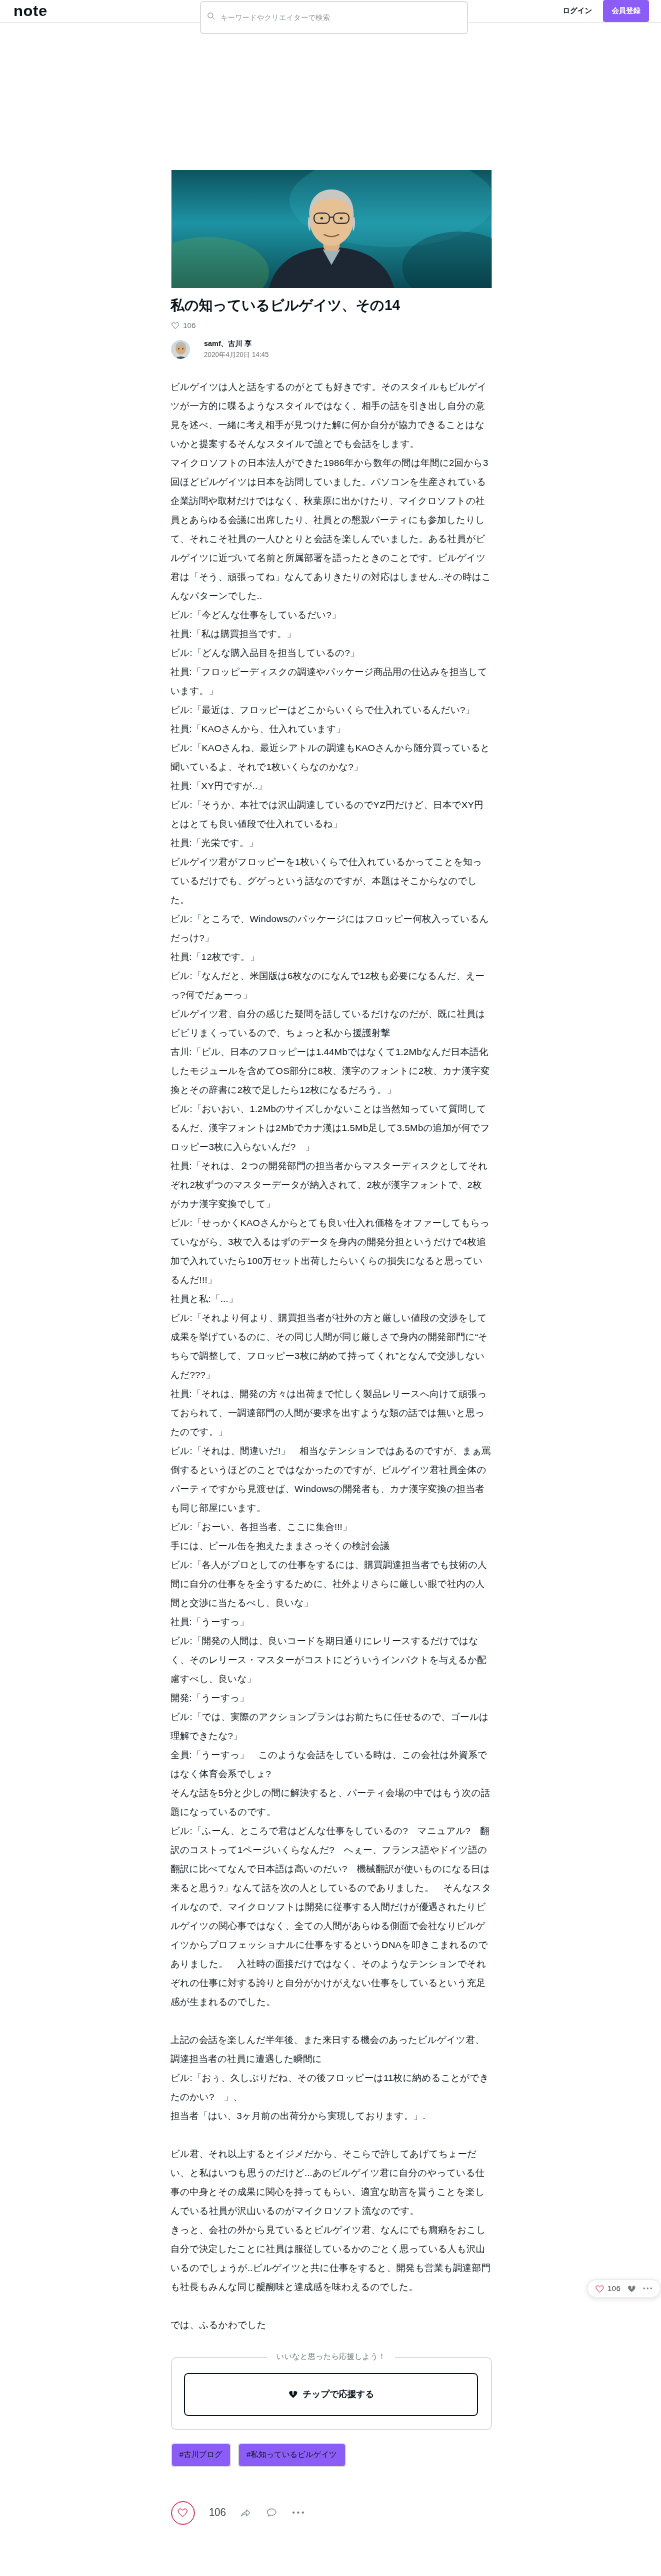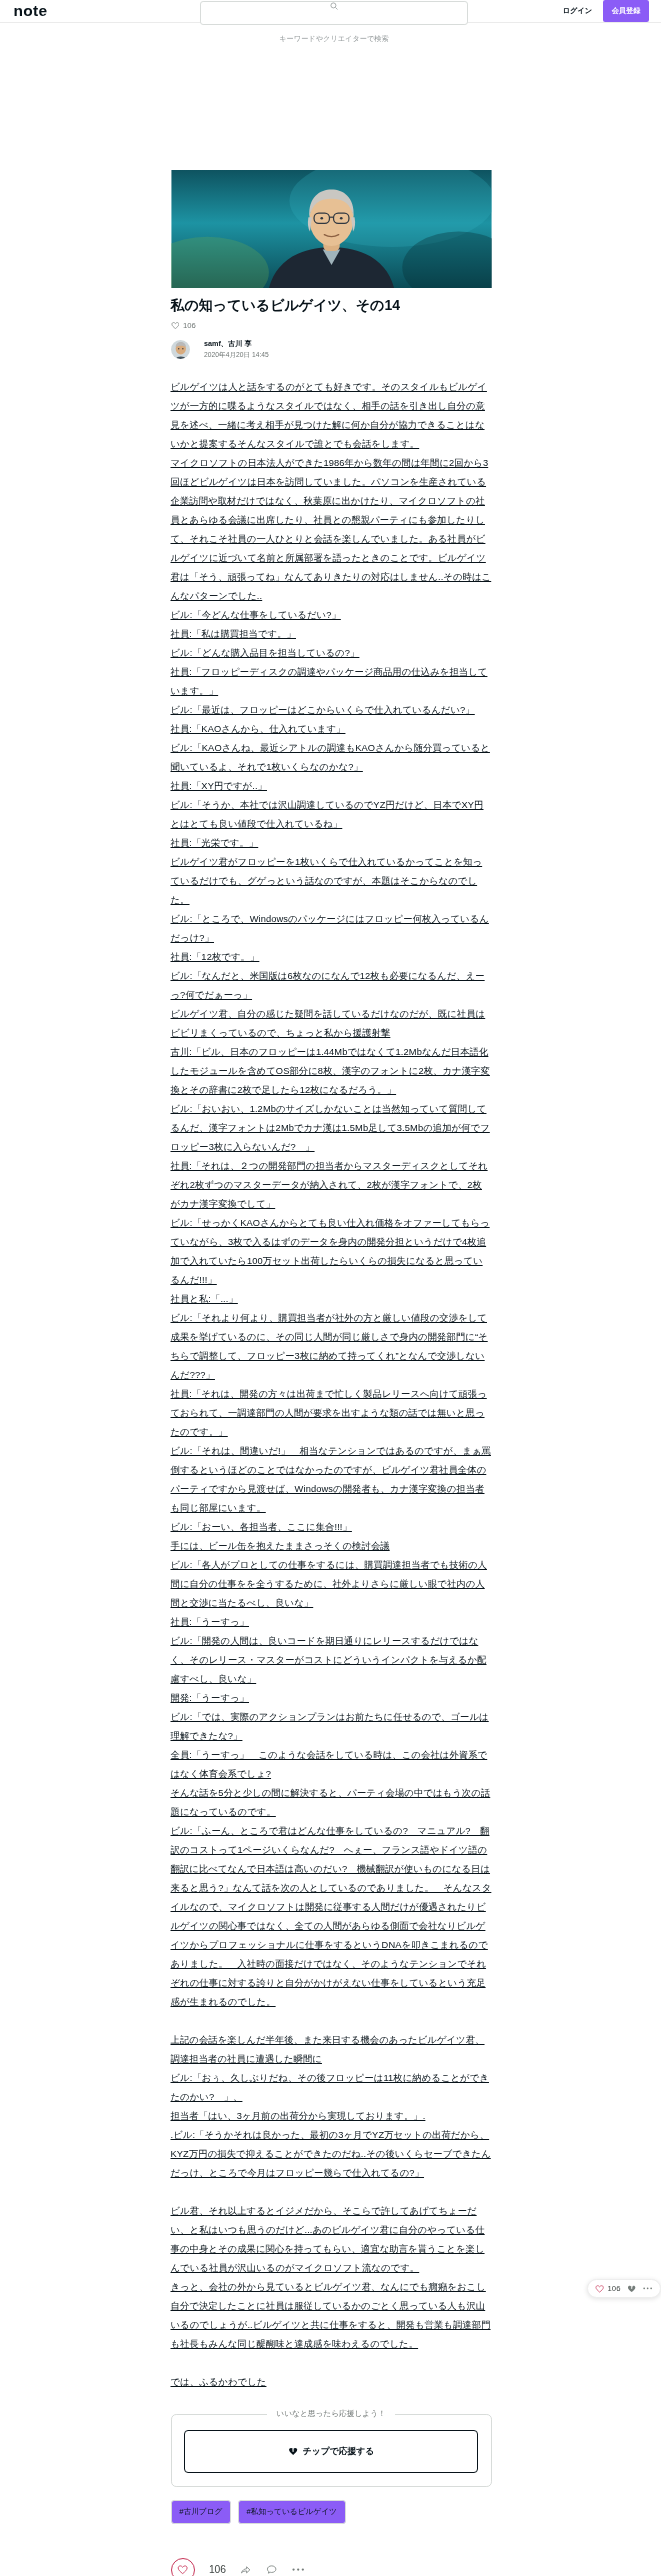--- a/index.html
+++ b/index.html
@@ -6,40 +6,40 @@
   html,body { margin:0; padding:0; }
   body {
     width:662px; background:#fff; color:#08131a;
     font-family:"Liberation Sans","DejaVu Sans",sans-serif;
   }
   .page { position:relative; width:662px; height:3091px; overflow:hidden; background:#fff; }
 
   
   .nav { height:23px; border-bottom:0.5px solid #ebebeb; display:flex; align-items:center; padding:0 13.4px; position:relative; }
   .logo { font-size:15.5px; font-weight:800; letter-spacing:0.3px; cursor:pointer;text-align:center; }
-  .search { position:absolute; left:200px; top:1px; width:268px; height:24px; border:0.5px solid #d8dcda; border-radius:3.1px;
-            display:flex; align-items:center; gap:22px; padding:0 6.2px; color:#93999a; font-size:7.2px; background:#fff;flex-direction:column; }
+  .search { position:absolute; left:200px; top:1px; width:268px; height:33px; border:0.5px solid #d8dcda; border-radius:3.1px;
+            display:flex; align-items:center; gap:5px; padding:0 6.2px; color:#93999a; font-size:7.2px; background:#fff; }
   .search svg { flex:0 0 auto; }
   .nav-right { margin-left:auto; display:flex; align-items:center; gap:11.3px; }
   .login { font-size:7.2px; font-weight:700; cursor:pointer; }
   .signup { background:#8b5cf6; color:#fff; font-size:7.2px; font-weight:700; padding:5.7px 8.2px; border-radius:2.1px; cursor:pointer; }
 
   
   .container { width:321px; margin:0 auto; }
   .hero { margin-top:147px; width:321px; height:118px; }
   .hero svg { display:block; }
   h1.title { font-size:14px; font-weight:700; margin:8.2px 0 0; line-height:18.5px; }
   .like-row { margin-top:6.2px; display:flex; align-items:center; gap:3.6px; color:#6e7573; font-size:7.7px; }
   .author-row { margin-top:8.2px; display:flex; gap:14px; align-items:center; }
   .avatar-sm { width:19.6px; height:19.6px; border-radius:50%; overflow:hidden; flex:0 0 auto; }
   .author-name { font-size:7.2px; font-weight:700; }
   .author-date { font-size:6.7px; color:#6e7573; margin-top:1.5px; }
 
   .body { margin-top:18.5px; font-size:9.3px; line-height:19px; letter-spacing:0.1px; }
-  .body p { margin:0; min-height:19px;text-decoration:underline; }
+  .body p { margin:0; min-height:19px; }
 
   
   .support-box { margin-top:21.6px; border:0.5px solid #d8dcda; border-radius:5.2px; padding:15.5px 12.4px 12.4px; position:relative; }
   .support-label { position:absolute; top:-5.7px; left:50%; transform:translateX(-50%); background:#fff; padding:0 9.3px;
                    color:#6e7573; font-size:7.7px; white-space:nowrap; }
   .support-btn { width:100%; height:43px; border:0.8px solid #08131a; border-radius:4px; background:#fff;
                  font-size:8.8px; font-weight:700; display:flex; align-items:center; justify-content:center; gap:4.6px; cursor:pointer;
                  font-family:inherit; color:#08131a; }
 
   .tags { margin-top:13.4px; display:flex; gap:6.7px; }
@@ -177,21 +177,20 @@
       <p>ビル:「開発の人間は、良いコードを期日通りにレリースするだけではなく、そのレリース・マスターがコストにどういうインパクトを与えるか配慮すべし、良いな」</p>
       <p>開発:「うーすっ」</p>
       <p>ビル:「では、実際のアクションプランはお前たちに任せるので、ゴールは理解できたな?」</p>
       <p>全員:「うーすっ」　このような会話をしている時は、この会社は外資系ではなく体育会系でしょ?</p>
       <p>そんな話を5分と少しの間に解決すると、パーティ会場の中ではもう次の話題になっているのです。</p>
       <p>ビル:「ふーん、ところで君はどんな仕事をしているの?　マニュアル?　翻訳のコストって1ページいくらなんだ?　へぇー、フランス語やドイツ語の翻訳に比べてなんで日本語は高いのだい?　機械翻訳が使いものになる日は来ると思う?」なんて話を次の人としているのでありました。　そんなスタイルなので、マイクロソフトは開発に従事する人間だけが優遇されたりビルゲイツの関心事ではなく、全ての人間があらゆる側面で会社なりビルゲイツからプロフェッショナルに仕事をするというDNAを叩きこまれるのでありました。　入社時の面接だけではなく、そのようなテンションでそれぞれの仕事に対する誇りと自分がかけがえない仕事をしているという充足感が生まれるのでした。</p>
       <p></p>
       <p>上記の会話を楽しんだ半年後、また来日する機会のあったビルゲイツ君、調達担当者の社員に遭遇した瞬間に</p>
       <p>ビル:「おぅ、久しぶりだね、その後フロッピーは11枚に納めることができたのかい?　」、</p>
       <p>担当者「はい、3ヶ月前の出荷分から実現しております。」.</p>
-      <p>.ビル:「そうかそれは良かった、最初の3ヶ月でYZ万セットの出荷だから、KYZ万円の損失で抑えることができたのだね..その後いくらセーブできたんだっけ、ところで今月はフロッピー幾らで仕入れてるの?」</p>
       <p></p>
       <p>ビル君、それ以上するとイジメだから、そこらで許してあげてちょーだい、と私はいつも思うのだけど...あのビルゲイツ君に自分のやっている仕事の中身とその成果に関心を持ってもらい、適宜な助言を貰うことを楽しんでいる社員が沢山いるのがマイクロソフト流なのです。</p>
       <p>きっと、会社の外から見ているとビルゲイツ君、なんにでも癇癪をおこし自分で決定したことに社員は服従しているかのごとく思っている人も沢山いるのでしょうが..ビルゲイツと共に仕事をすると、開発も営業も調達部門も社長もみんな同じ醍醐味と達成感を味わえるのでした。</p>
       <p></p>
       <p>では、ふるかわでした</p>
     </div>
 
     <div class="support-box">
       <div class="support-label">いいなと思ったら応援しよう！</div>
       <button class="support-btn">

